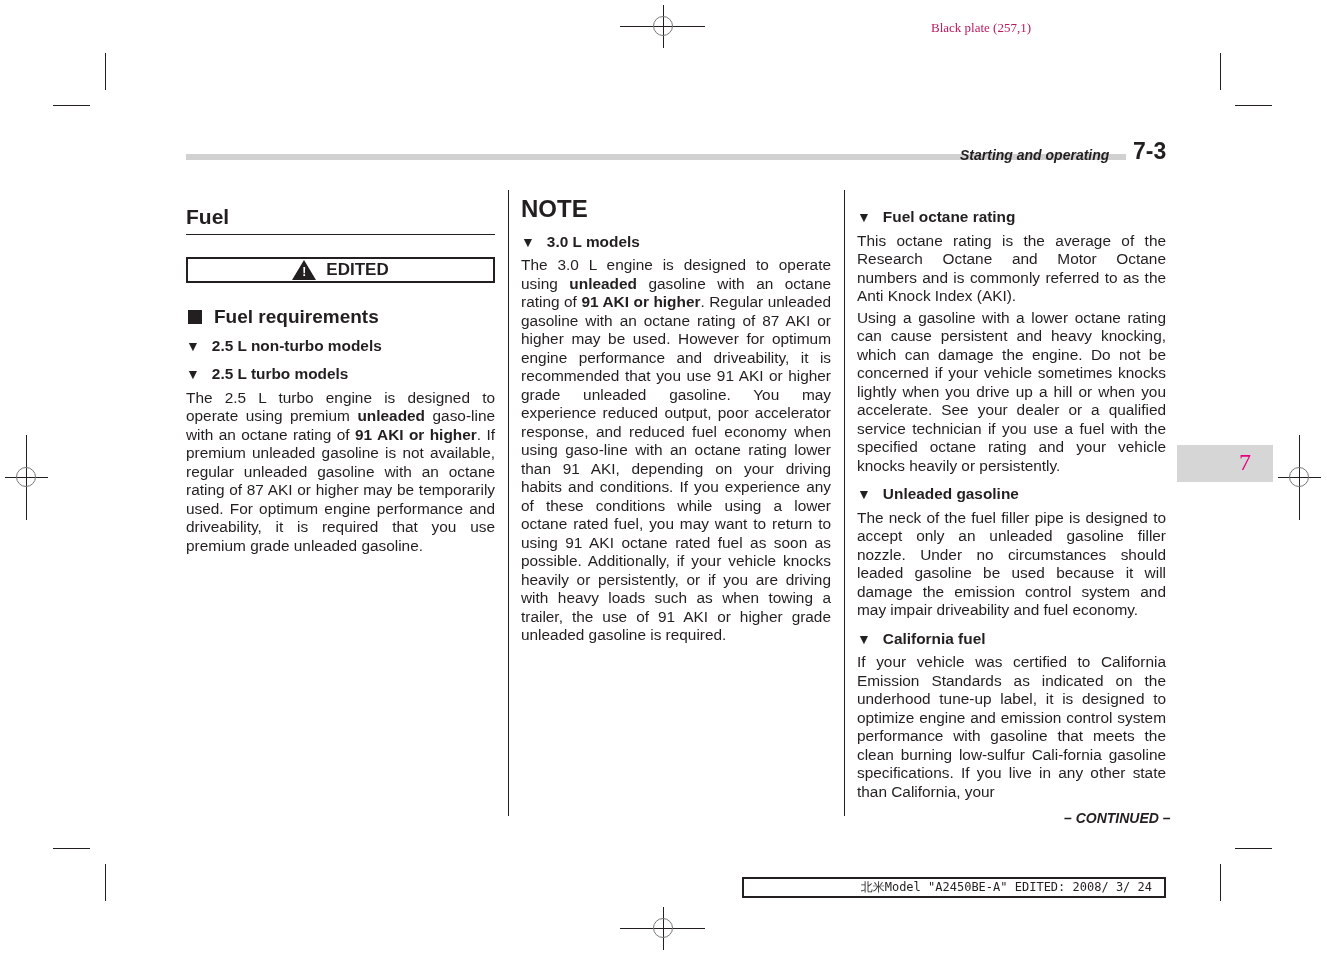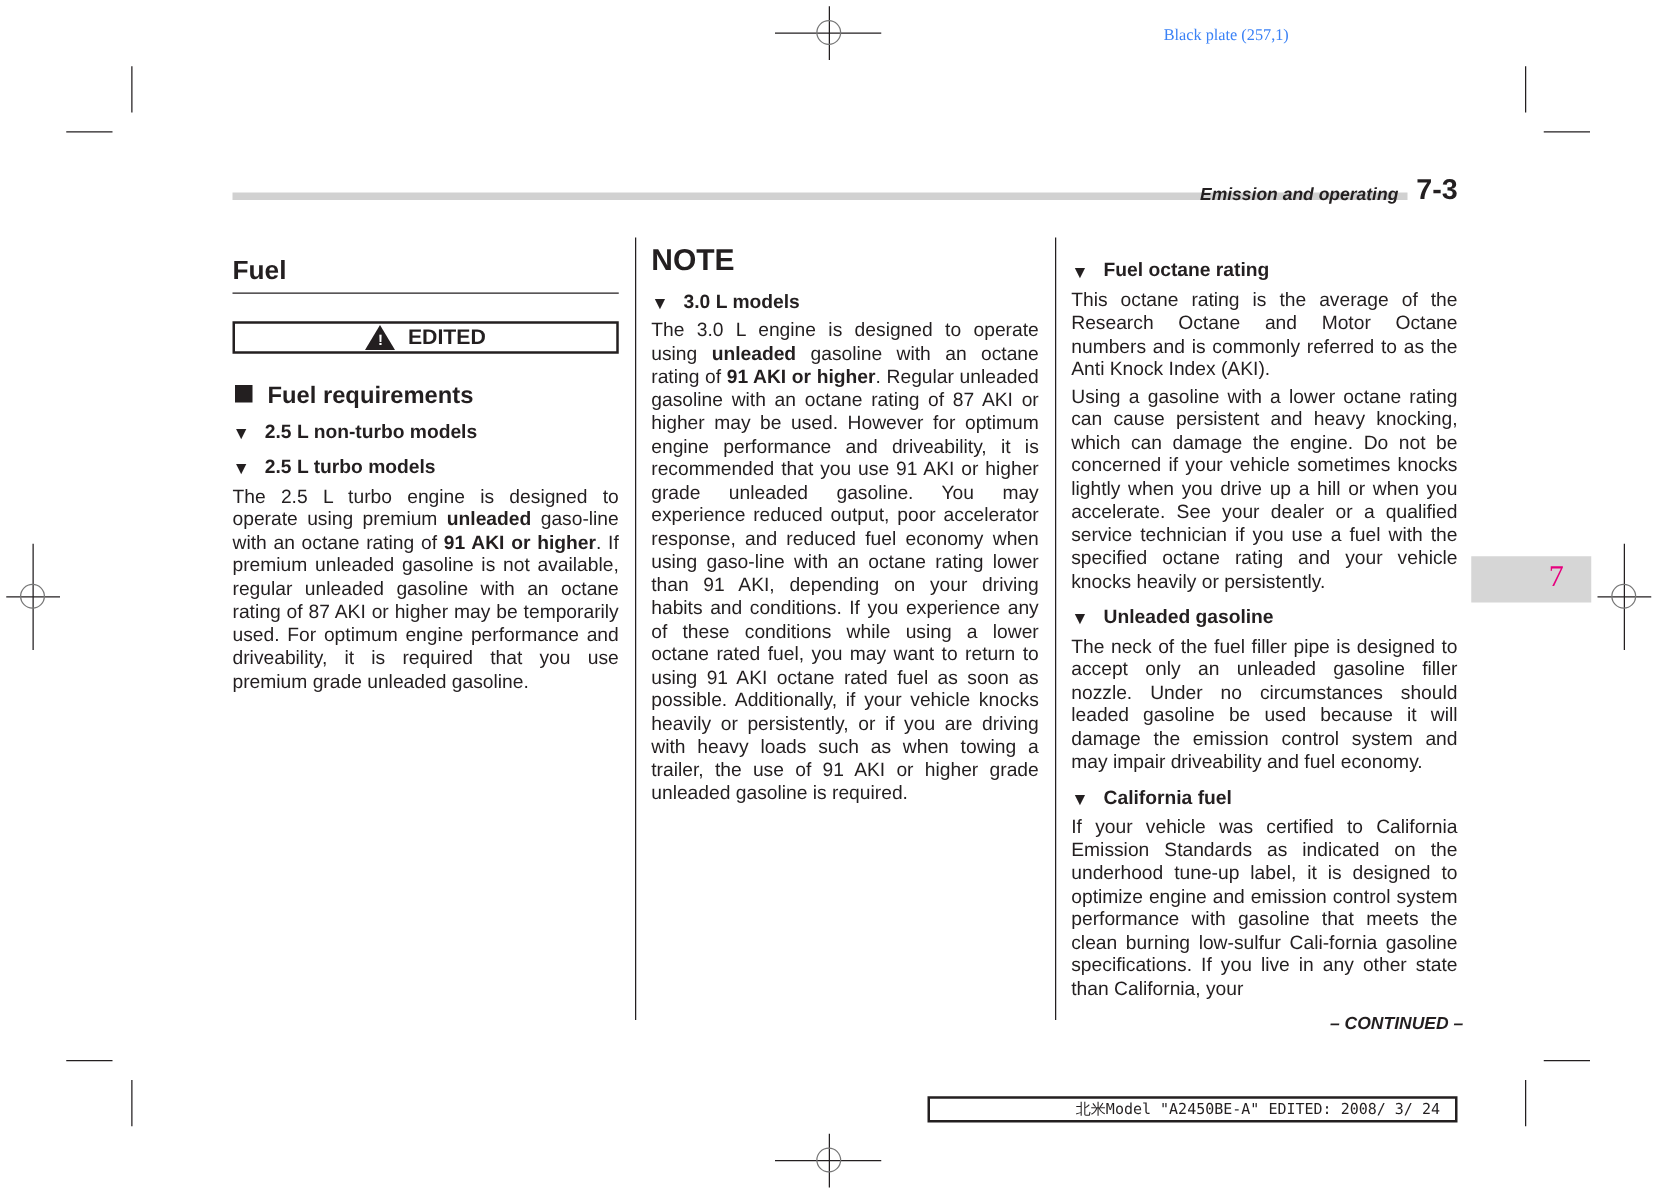--- a/index.html
+++ b/index.html
@@ -9,21 +9,21 @@
     font-family: "Liberation Sans", "DejaVu Sans", sans-serif;
   }
   .abs { position: absolute; }
   .line-h { position: absolute; height: 1px; background: #231f20; }
   .line-v { position: absolute; width: 1px; background: #231f20; }
   .reg-circle {
     position: absolute; width: 20px; height: 20px; border-radius: 50%;
     border: 1px solid #777; box-sizing: border-box;
   }
 
-  .plate { left: 931px; top: 20px; font-family: "Liberation Serif", "DejaVu Serif", serif; font-size: 13px; color: #3b82f6; }
+  .plate { left: 931px; top: 20px; font-family: "Liberation Serif", "DejaVu Serif", serif; font-size: 13px; color: #be185d; }
 
   .header-bar { left: 186px; top: 154px; width: 940px; height: 6px; background: #d1d1d1; }
   .header-section { left: 960px; top: 147px; font-size: 14px; font-weight: bold; font-style: italic; }
   .header-page { left: 1133px; top: 138px; font-size: 23px; font-weight: bold; }
 
   .col { position: absolute; top: 190px; font-size: 15.4px; line-height: 18.5px; margin-top: 12px; }
   .col p { margin: 0; text-align: justify; }
   .col b { font-weight: bold; }
 
   .col1 { left: 186px; width: 309px; }
@@ -40,21 +40,21 @@
     display: flex; align-items: center; justify-content: center; font-weight: bold; font-size: 17px;
   }
   .caution-head .tri { width: 0; height: 0; border-left: 12px solid transparent; border-right: 12px solid transparent; border-bottom: 20px solid #231f20; position: relative; margin-right: 10px; }
   .caution-head .tri span { position: absolute; left: -2px; top: 6px; color: #fff; font-size: 12px; font-weight: bold; line-height: 12px; }
   .caution-body {
     margin-top: 6px; border: 1px solid #231f20; padding: 4px 11px 6px 11px;
     font-weight: bold; font-size: 15.4px; line-height: 18.5px;
   }
   .caution-body p { text-align: justify; text-align-last: left; }
 
-  .sec-title { margin-top: 25px; font-size: 19px; font-weight: bold; display: flex; }
+  .sec-title { margin-top: 25px; font-size: 19px; font-weight: bold; display: flex; align-items: center; }
   .sec-title .sq { width: 14px; height: 14px; background: #231f20; margin-right: 12px; margin-left: 2px; }
 
   .sub { font-weight: bold; font-size: 15.4px; display: flex; align-items: center; margin: 10px 0 5px 0; }
   .sub .arrow { font-size: 14px; margin-right: 12px; }
 
   .note-title { font-size: 24px; font-weight: bold; margin-bottom: 3px; }
   .note-body { font-weight: bold; }
 
   .continued { left: 1064px; top: 810px; font-size: 14px; font-weight: bold; font-style: italic; }
 
@@ -96,21 +96,21 @@
 </div>
 <div>
   <div class="line-h" style="left:1278px;top:477px;width:43px;"></div>
   <div class="line-v" style="left:1299px;top:435px;height:85px;"></div>
   <div class="reg-circle" style="left:1289px;top:467px;"></div>
 </div>
 
 <div class="abs plate">Black plate (257,1)</div>
 
 <div class="abs header-bar"></div>
-<div class="abs header-section">Emission and operating</div>
+<div class="abs header-section">Starting and operating</div>
 <div class="abs header-page">7-3</div>
 
 <div class="line-v divider1"></div>
 <div class="line-v divider2"></div>
 
 <div class="col col1">
   <div class="title-fuel">Fuel</div>
 
   <div class="caution-head">
     <div class="tri">

